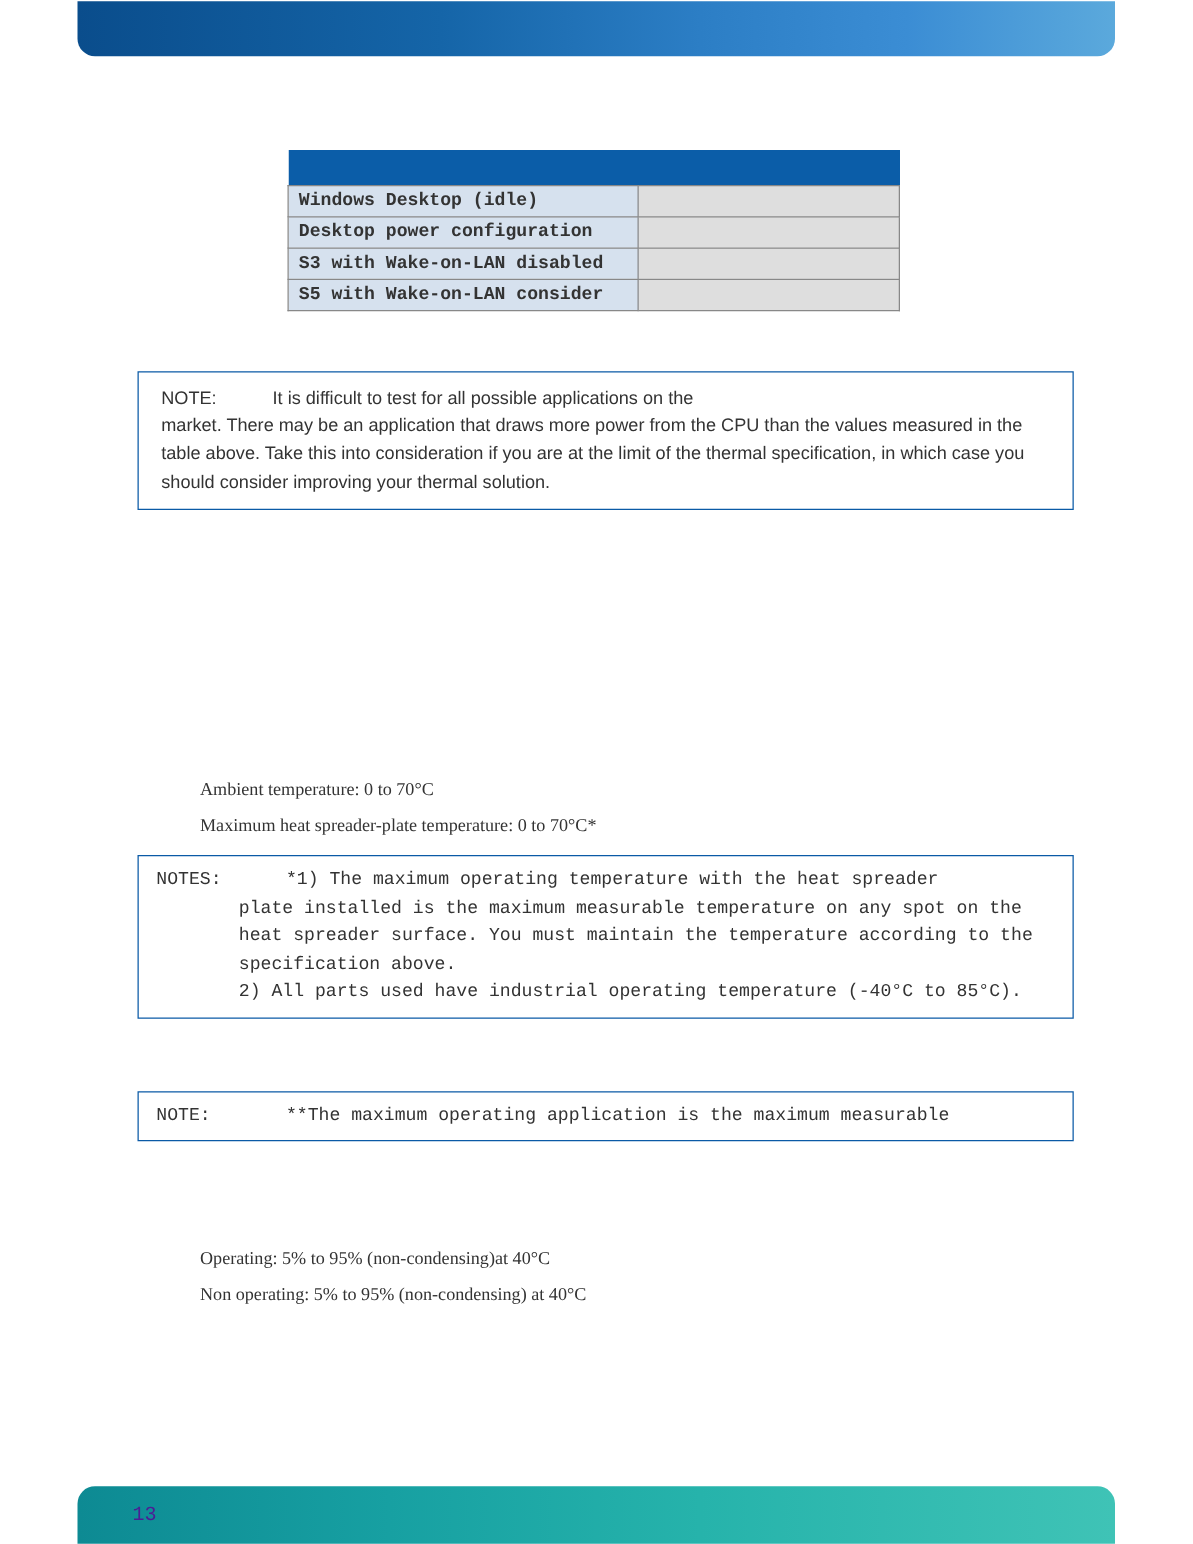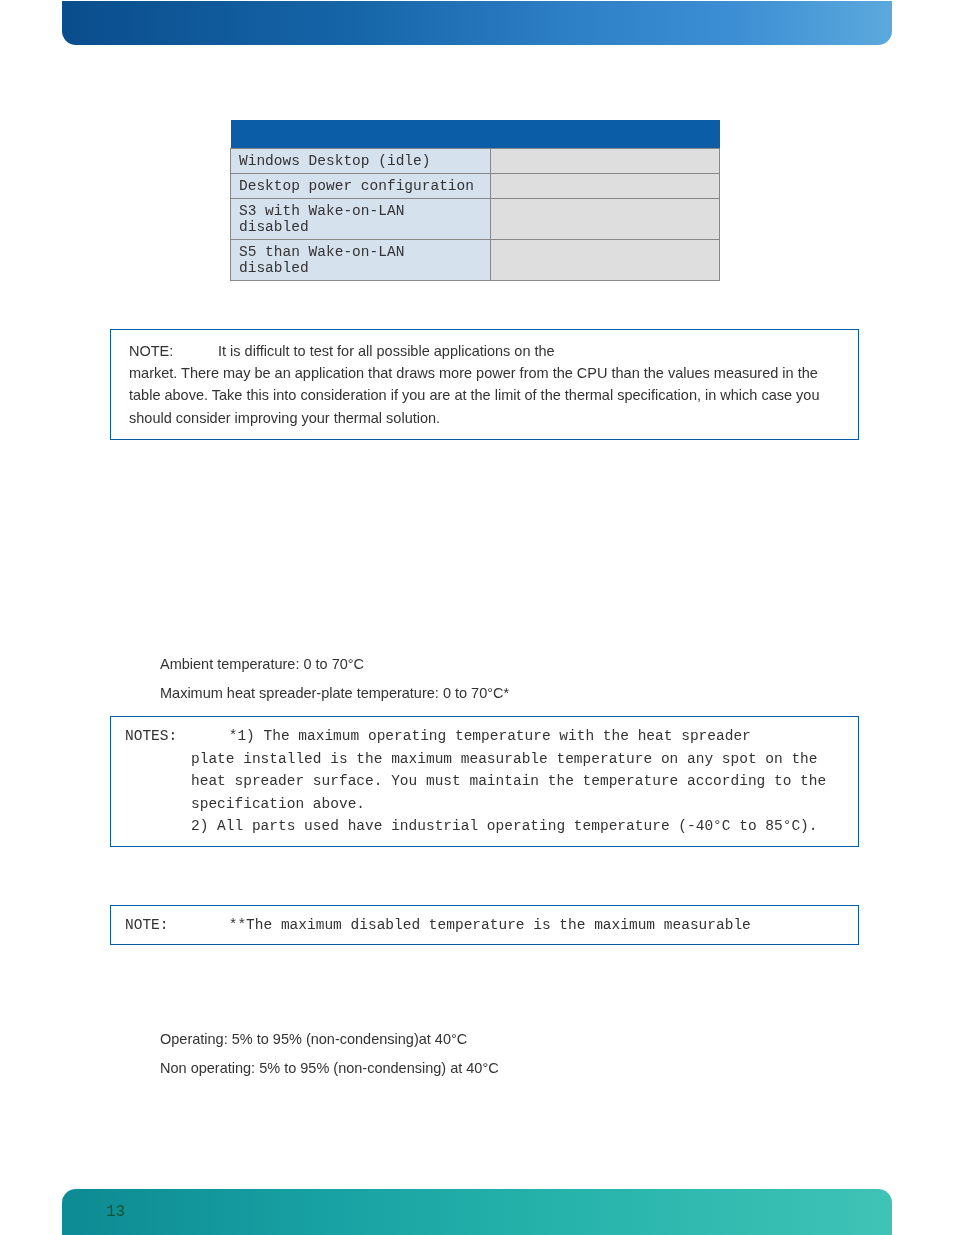--- a/index.html
+++ b/index.html
@@ -38,21 +38,22 @@
     height: 28px;
   }
   table.power-table td {
     border: 1px solid #888;
     padding: 4px 8px;
     font-family: "Courier New", monospace;
     font-size: 14.5px;
   }
   table.power-table td.label {
     background: #d6e1ee;
-    width: 260px;
+    width: 280px;
+    font-weight: bold;
   }
   table.power-table td.value {
     background: #dedede;
   }
   .note-box {
     border: 1.5px solid #0a5aa6;
     padding: 10px 18px 10px 18px;
     margin-top: 48px;
     line-height: 1.55;
     font-family: Liberation Sans, sans-serif;
@@ -61,21 +62,21 @@
     display: inline-block;
     width: 85px;
     vertical-align: top;
   }
   .note-body {
   }
   .section {
     margin-top: 30px;
     margin-left: 50px;
     line-height: 2.0;
-    font-family: Liberation Sans, sans-serif;
+    font-family: Liberation Serif, serif;
   }
   .note-box2 {
     border: 1.5px solid #0a5aa6;
     padding: 8px 14px;
     margin-top: 8px;
     line-height: 1.55;
     font-family: "Courier New", monospace;
   }
   .note-box2 .label {
     display: inline-block;
@@ -92,21 +93,21 @@
     right: 62px;
     height: 46px;
     background: linear-gradient(to right, #0d8a93 0%, #17a0a2 30%, #26b3ab 60%, #3fc3b6 100%);
     border-top-left-radius: 14px;
     border-top-right-radius: 14px;
   }
   .page-number {
     position: absolute;
     bottom: 14px;
     left: 106px;
-    color: #14532d;
+    color: #4c1d95;
     font-family: "Courier New", monospace;
     font-size: 16px;
   }
   .gap-large { height: 180px; }
 </style>
 </head>
 <body>
 
 <div class="top-banner"></div>
 
@@ -123,21 +124,21 @@
     </tr>
     <tr>
       <td class="label">Desktop power configuration</td>
       <td class="value"></td>
     </tr>
     <tr>
       <td class="label">S3 with Wake-on-LAN disabled</td>
       <td class="value"></td>
     </tr>
     <tr>
-      <td class="label">S5 than Wake-on-LAN disabled</td>
+      <td class="label">S5 with Wake-on-LAN consider</td>
       <td class="value"></td>
     </tr>
   </tbody>
     </table>
 
   <div class="note-box">
     <span class="label">NOTE:</span>
     <span>It is difficult to test for all possible applications on the</span>
     <div class="note-body">market. There may be an application that draws more power from the CPU than the values measured in the table above. Take this into consideration if you are at the limit of the thermal specification, in which case you should consider improving your thermal solution.</div>
   </div>
@@ -153,21 +154,21 @@
     <span class="label">NOTES:</span>
     <span>*1) The maximum operating temperature with the heat spreader</span>
     <div class="note-body2">plate installed is the maximum measurable temperature on any spot on the heat spreader surface. You must maintain the temperature according to the specification above.<br>2) All parts used have industrial operating temperature (-40°C to 85°C).</div>
   </div>
 
   <div style="height:50px"></div>
 
 
   <div class="note-box2">
     <span class="label">NOTE:</span>
-    <span>**The maximum disabled temperature is the maximum measurable</span>
+    <span>**The maximum operating application is the maximum measurable</span>
   </div>
 
   <div style="height:50px"></div>
 
   <div class="section">
     <div>Operating: 5% to 95% (non-condensing)at 40°C</div>
     <div>Non operating: 5% to 95% (non-condensing) at 40°C</div>
   </div>
 
 </div>

